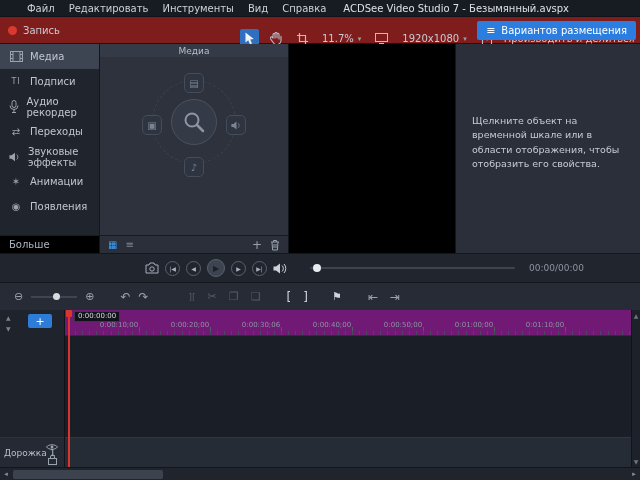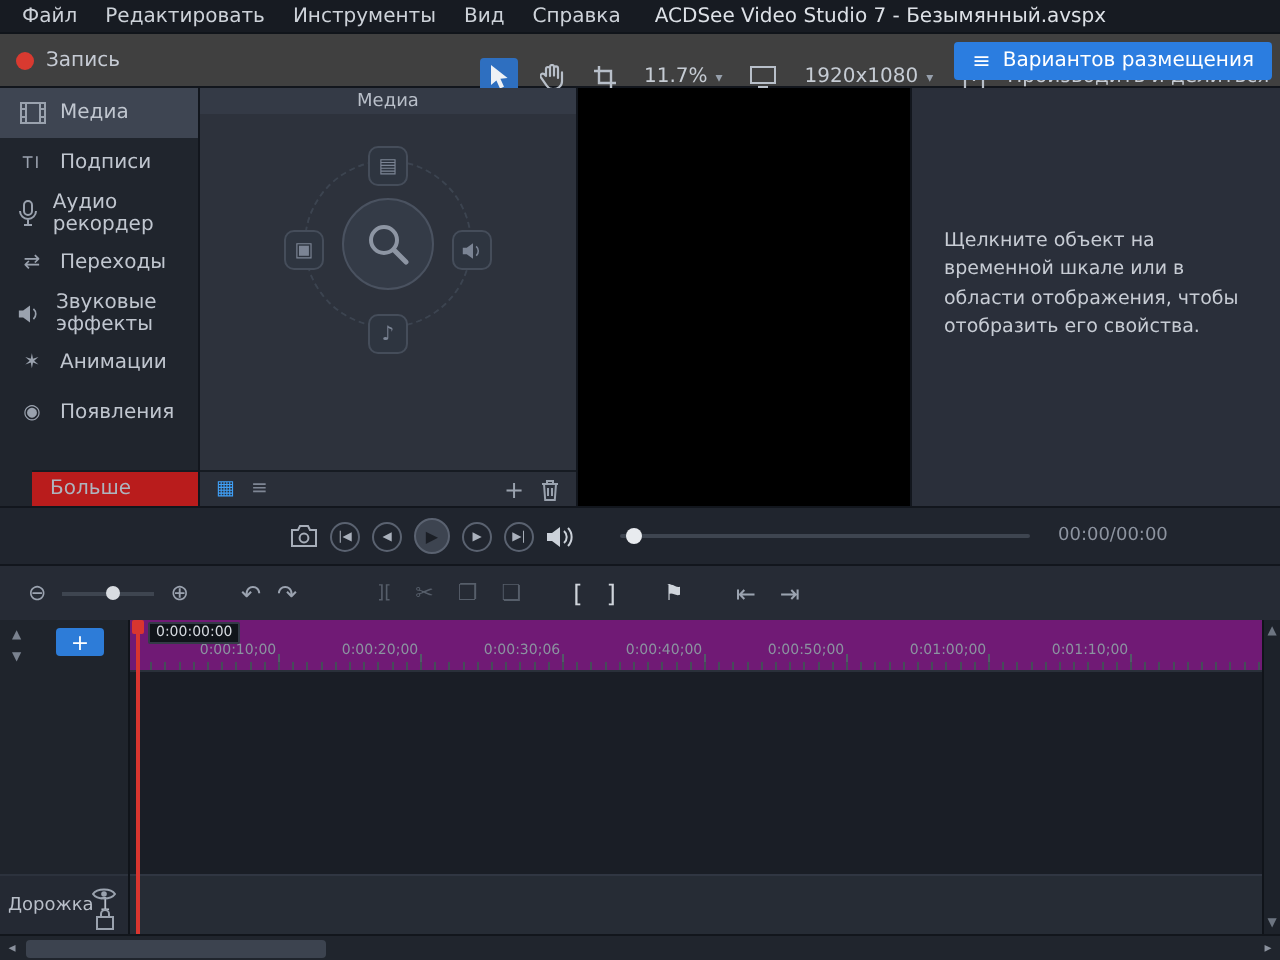--- a/index.html
+++ b/index.html
@@ -4,47 +4,47 @@
 <style>
   *{margin:0;padding:0;box-sizing:border-box}
   html,body{background:#000}
   .app{position:relative;width:640px;height:480px;overflow:hidden;
        background:#20242c;font-family:"DejaVu Sans",sans-serif;
        color:#c6cbd4;font-size:10px;user-select:none}
   svg{display:block}
 
   
   .menubar{position:absolute;top:0;left:0;right:0;height:17px;background:#171b22;
-           display:flex;align-items:center;padding-left:4px;border-bottom:1px solid #10141a}
+           display:flex;align-items:center;padding-left:20px;border-bottom:1px solid #10141a}
   .menu-item{padding:1px 7px;font-size:10px;color:#cdd2d9;cursor:default}
   .window-title{margin-left:10px;font-size:10px;color:#dde1e7}
 
   
-  .toolbar{position:absolute;top:17px;left:0;right:0;height:27px;background:#404040;
+  .toolbar{position:absolute;top:17px;left:0;right:0;height:27px;background:#7f1d1d;
            border-bottom:1px solid #12161d}
   .record-btn{position:absolute;left:8px;top:0;height:27px;display:flex;align-items:center;gap:6px}
   .rec-dot{width:9px;height:9px;border-radius:50%;background:#d93a30}
   .tools{position:absolute;left:240px;top:0;height:43px;display:flex;align-items:center;gap:7px}
   .tool{display:flex;align-items:center;justify-content:center;padding:3px 4px;border-radius:2px}
   .tool.selected{background:#2e6fc0}
   .select-box{display:flex;align-items:center;gap:4px;color:#c6ccd4;padding:2px 3px}
   .caret{font-size:7px;color:#97a0ac}
   .produce-label{color:#c6ccd4}
   .layout-btn{position:absolute;right:4px;top:4px;height:19px;background:#2b7de0;border-radius:2px;
               display:flex;align-items:center;gap:6px;padding:0 9px;color:#fff}
   .layout-glyph{font-size:11px;line-height:1}
 
   
   .sidebar{position:absolute;top:44px;left:0;width:100px;height:209px;background:#20252d;
            border-right:1px solid #12161d}
   .side-item{height:25px;display:flex;align-items:center;gap:7px;padding:0 9px;color:#c0c6cf}
   .side-item.selected{background:#3e4552}
   .side-icon{width:14px;display:flex;justify-content:center;color:#9aa2ae;font-size:10px}
   .side-icon.txt{font-size:8px;font-weight:normal;letter-spacing:1px}
-  .side-more{position:absolute;bottom:0;left:16px;right:0;height:18px;background:#b91c1c;
+  .side-more{position:absolute;bottom:0;left:0;right:0;height:18px;background:#000000;
              border-top:1px solid #161b22;display:flex;align-items:center;padding-left:9px;color:#aeb4be}
 
   .media-panel{position:absolute;top:44px;left:100px;width:189px;height:209px;background:#2d323c;
                border-right:1px solid #12161d}
   .media-header{height:13px;background:#343a46;display:flex;align-items:center;justify-content:center;
                 font-size:9px;color:#b9bfc9}
   .cluster{position:absolute;left:0;top:13px;right:0;height:130px}
   .ring{position:absolute;left:52px;top:23px;width:84px;height:84px;border:1px dashed #3c4450;border-radius:50%}
   .hub{position:absolute;left:71px;top:42px;width:46px;height:46px;border-radius:50%;
        background:#343b47;border:1px solid #4a5260;display:flex;align-items:center;justify-content:center}

